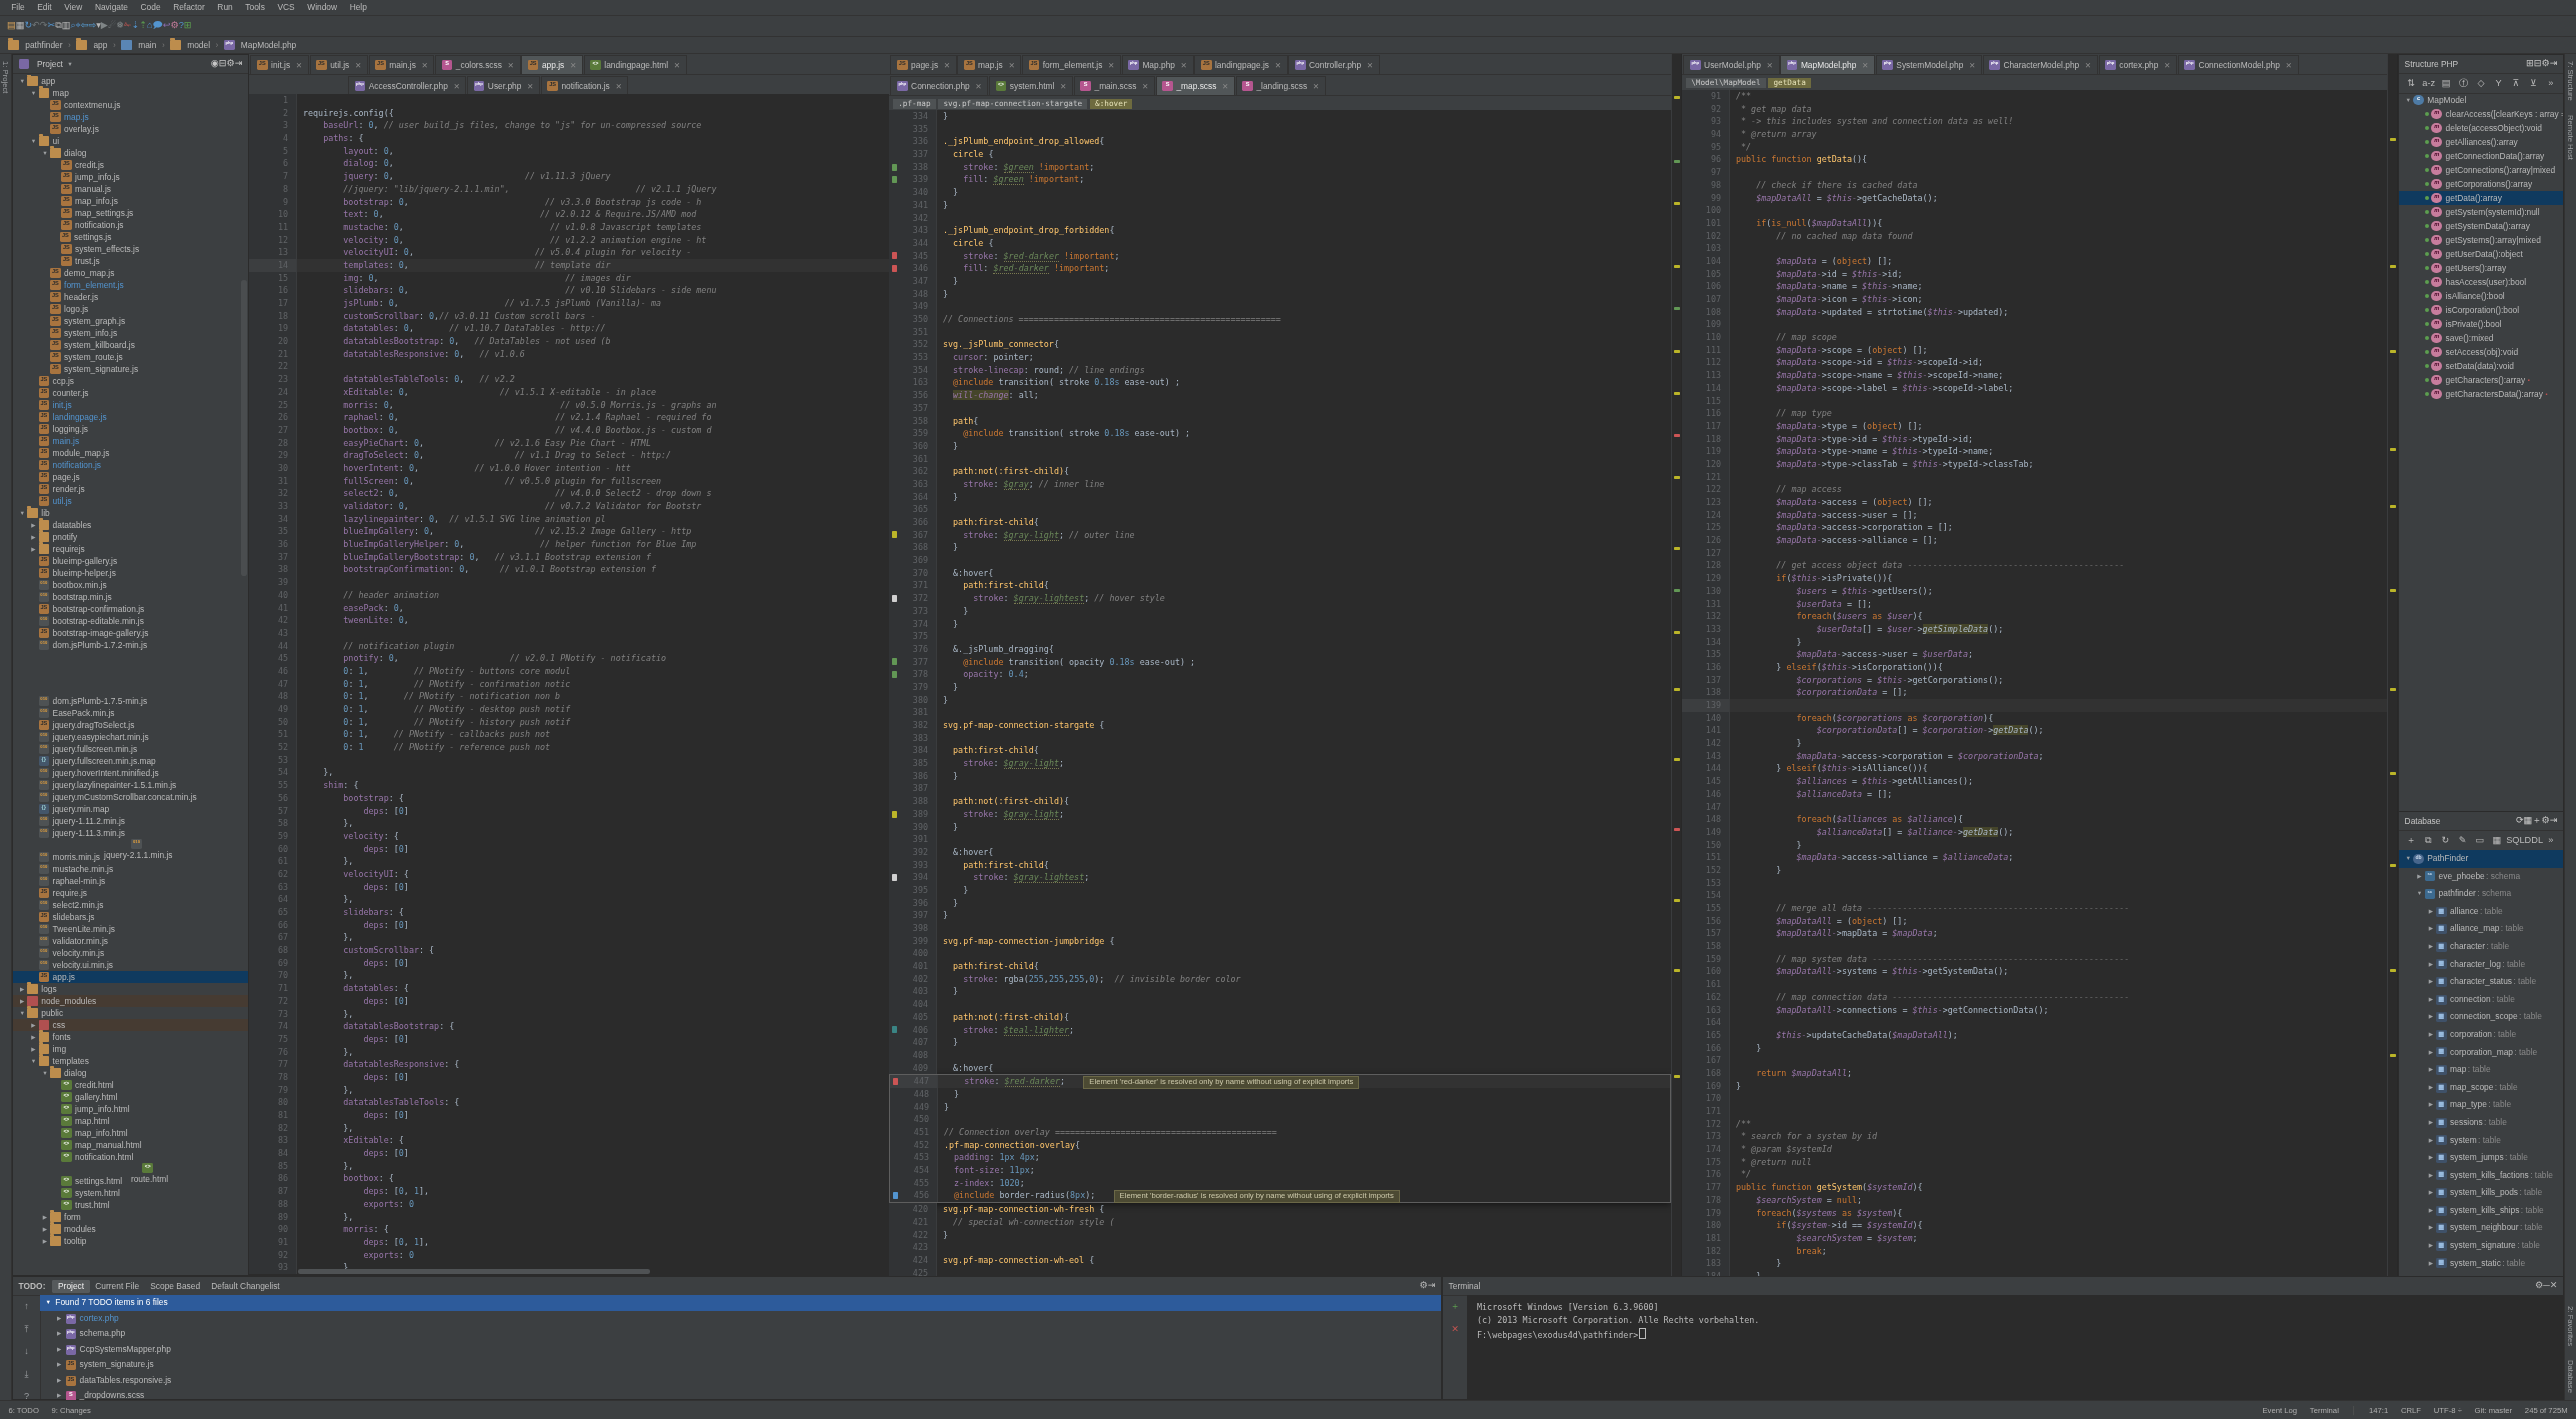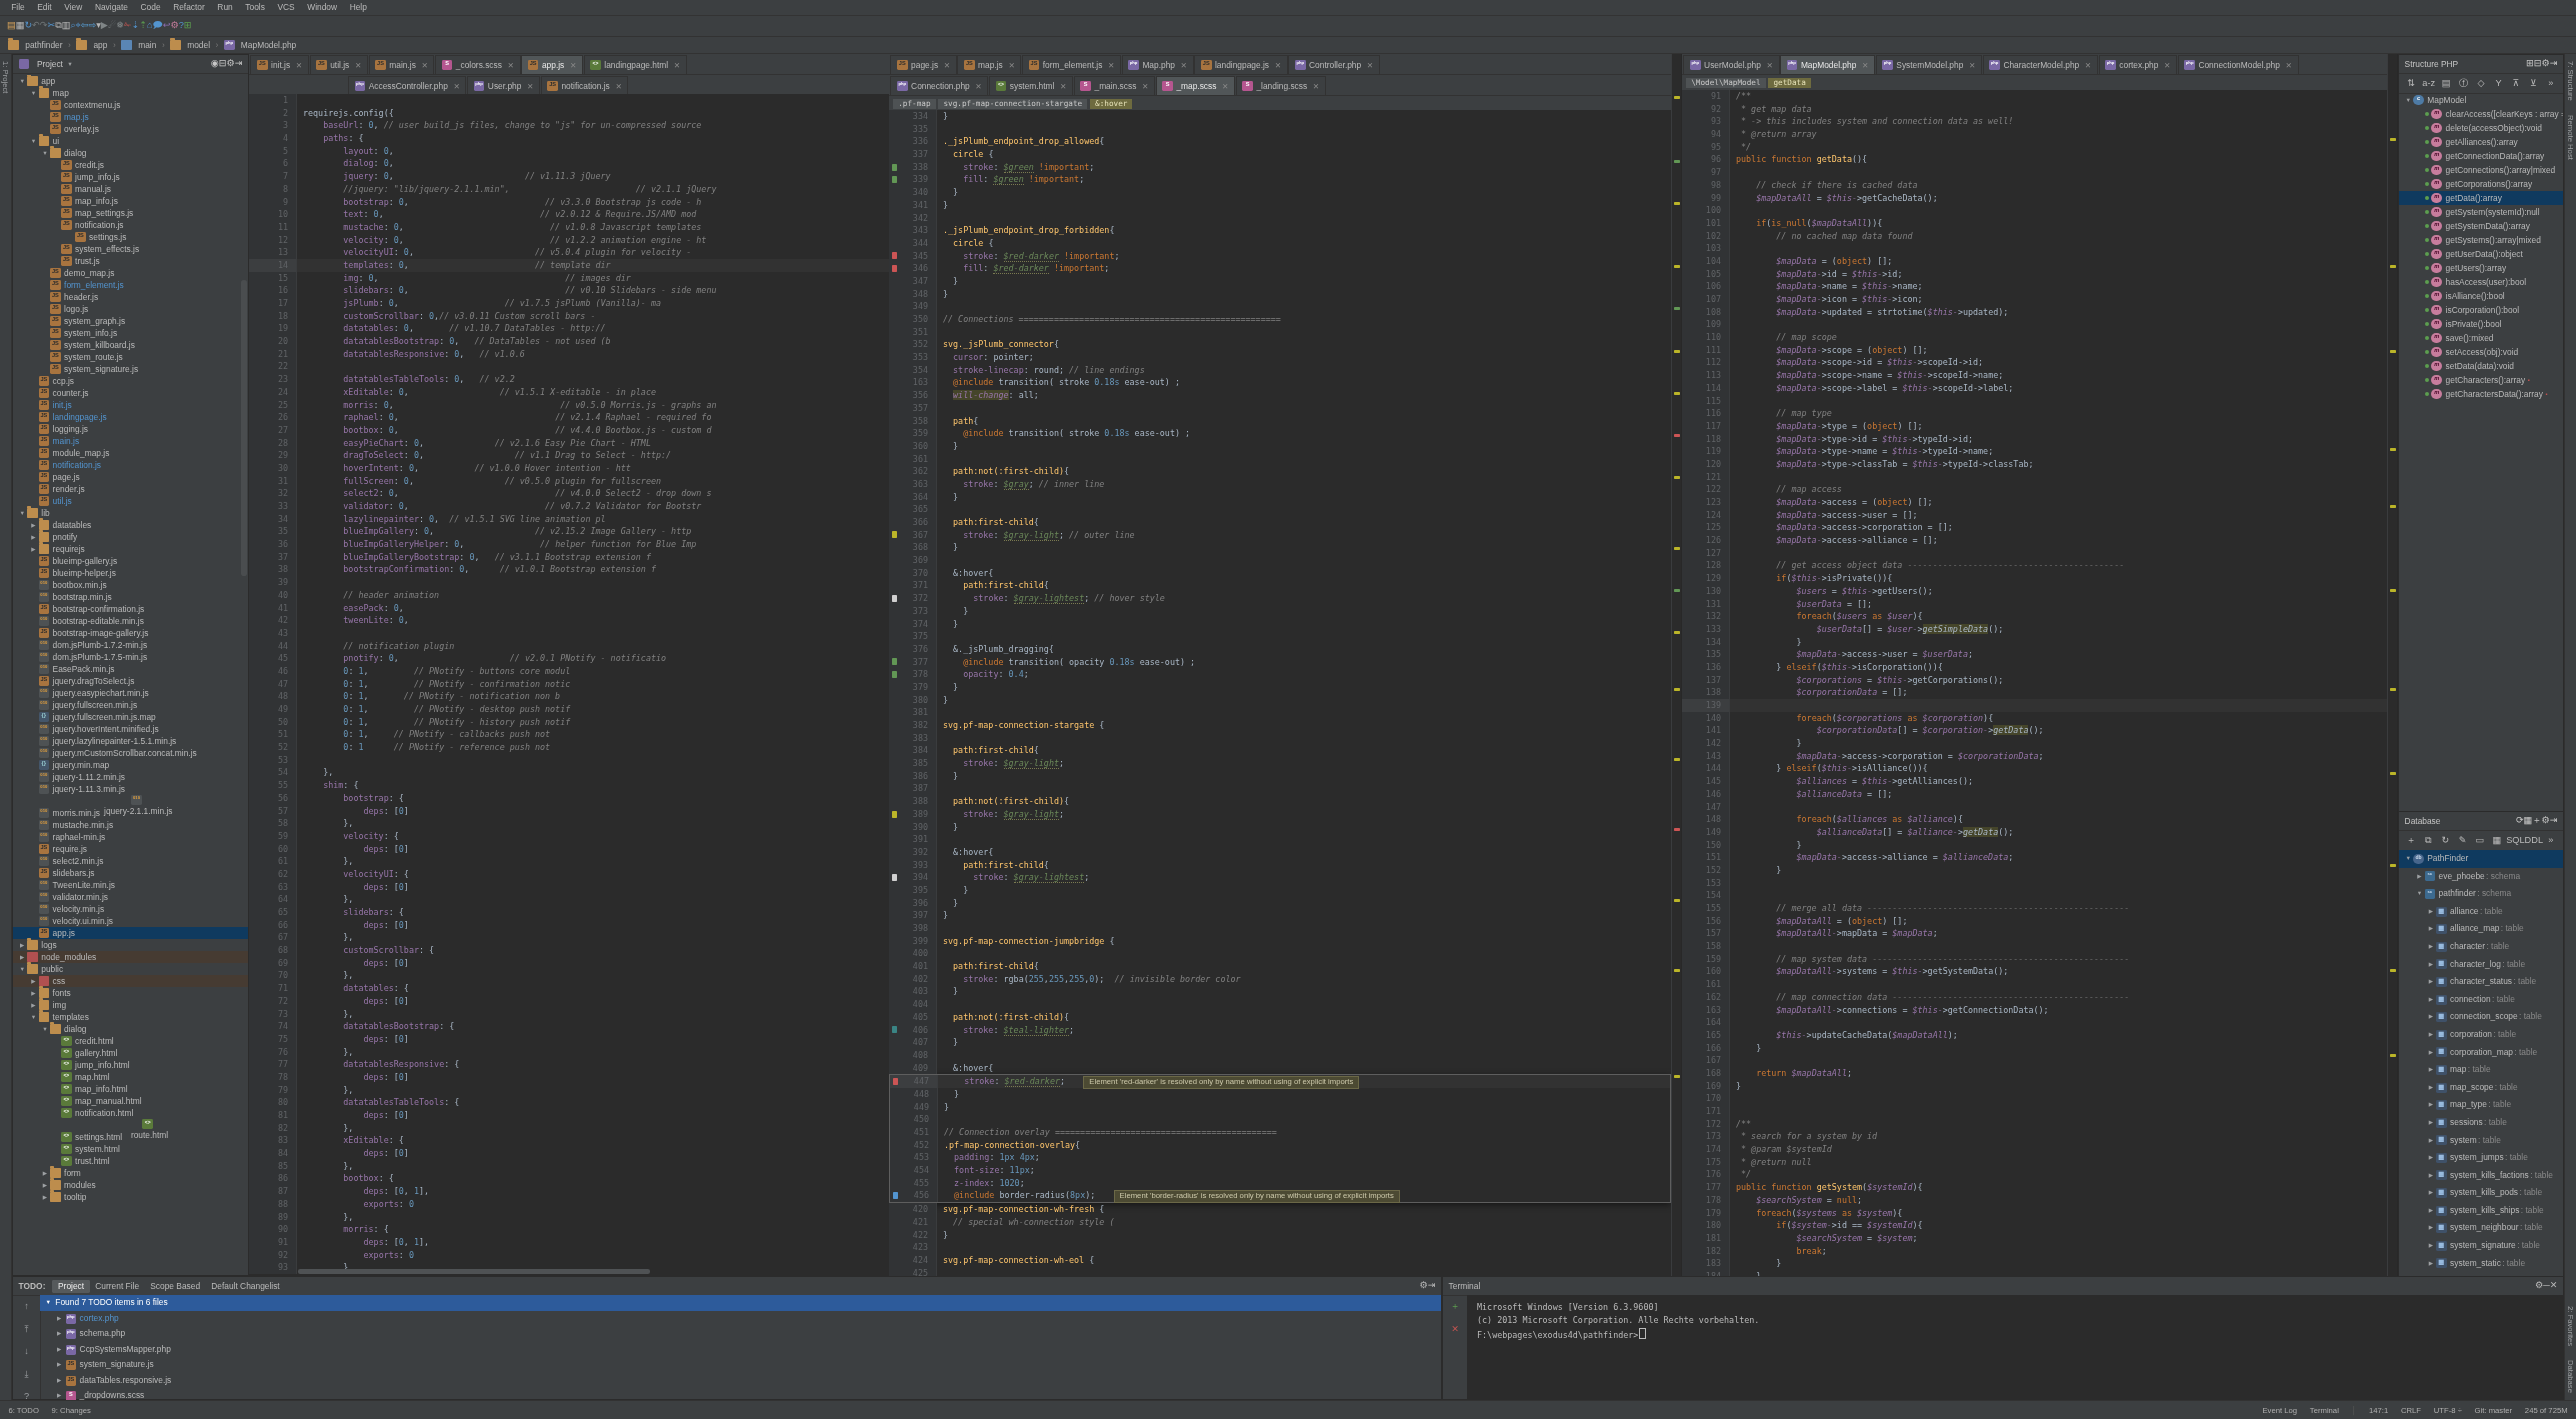--- a/index.html
+++ b/index.html
@@ -202,21 +202,21 @@
         <div class="trow" style="line-height: 12px; height: 12px; padding-left: 38px;">
           <span class="arrow"></span>
           <span class="fic ic-js">JS</span>
           <span class="lbl">map_settings.js</span>
         </div>
         <div class="trow" style="line-height: 12px; height: 12px; padding-left: 38px;">
           <span class="arrow"></span>
           <span class="fic ic-js">JS</span>
           <span class="lbl">notification.js</span>
         </div>
-        <div class="trow" style="line-height: 12px; height: 12px; padding-left: 52px;">
+        <div class="trow" style="line-height: 12px; height: 12px; padding-left: 37px;">
           <span class="arrow"></span>
           <span class="fic ic-js">JS</span>
           <span class="lbl">settings.js</span>
         </div>
         <div class="trow" style="line-height: 12px; height: 12px; padding-left: 38px;">
           <span class="arrow"></span>
           <span class="fic ic-js">JS</span>
           <span class="lbl">system_effects.js</span>
         </div>
         <div class="trow" style="line-height: 12px; height: 12px; padding-left: 38px;">
@@ -377,21 +377,21 @@
         <div class="trow" style="line-height: 12px; height: 12px; padding-left: 15.5px;">
           <span class="arrow"></span>
           <span class="fic ic-js">JS</span>
           <span class="lbl">bootstrap-image-gallery.js</span>
         </div>
         <div class="trow" style="line-height: 12px; height: 12px; padding-left: 15.5px;">
           <span class="arrow"></span>
           <span class="fic ic-mn">010</span>
           <span class="lbl">dom.jsPlumb-1.7.2-min.js</span>
         </div>
-        <div class="trow" style="line-height: 12px; height: 12px; padding-left: 15.5px;">
+        <div class="trow" style="line-height: 12px; height: 12px; padding-left: 15.5px; margin-top: 44px;">
           <span class="arrow"></span>
           <span class="fic ic-mn">010</span>
           <span class="lbl">dom.jsPlumb-1.7.5-min.js</span>
         </div>
         <div class="trow" style="line-height: 12px; height: 12px; padding-left: 15.5px;">
           <span class="arrow"></span>
           <span class="fic ic-mn">010</span>
           <span class="lbl">EasePack.min.js</span>
         </div>
         <div class="trow" style="line-height: 12px; height: 12px; padding-left: 15.5px;">

